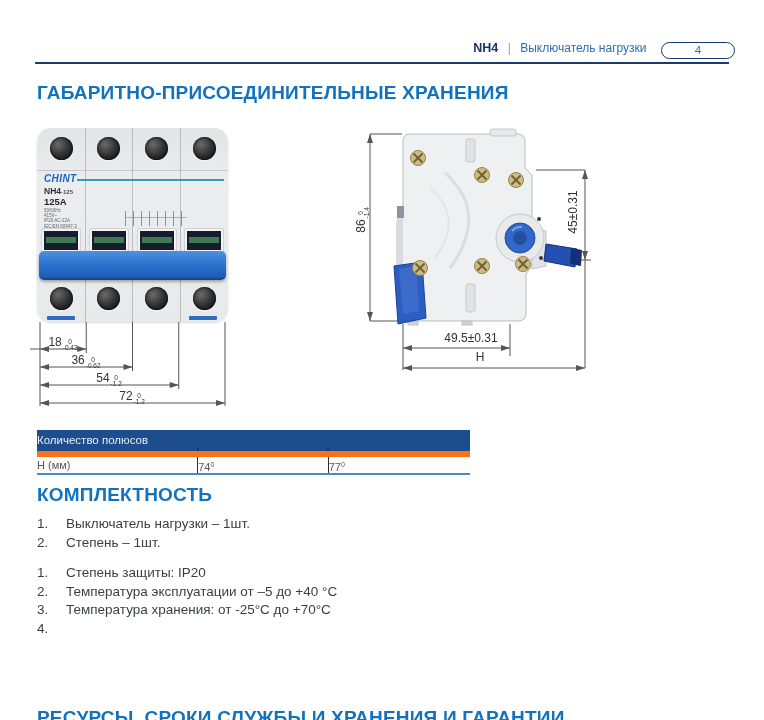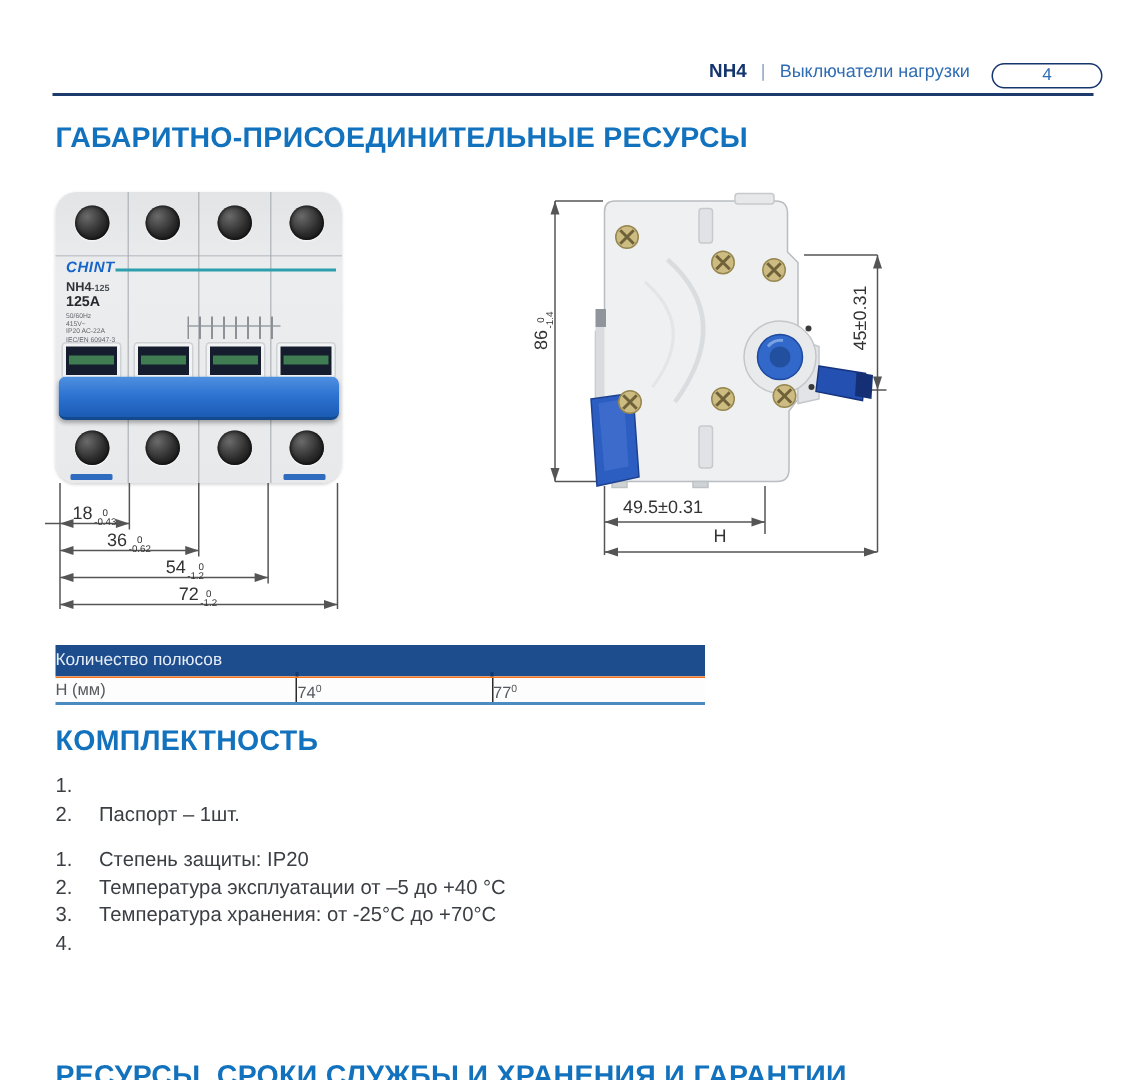--- a/index.html
+++ b/index.html
@@ -63,47 +63,47 @@
              font-family:"Liberation Sans",sans-serif;}
   .dim-label .tolst{display:inline-flex;flex-direction:column;font-size:6.5px;line-height:6px;
              margin-left:1px;vertical-align:2px;color:#333;}
   .rot{transform:rotate(-90deg);}
 
   
   .htable{position:absolute;left:37px;top:430px;width:433px;border-bottom:2.5px solid #4b8bc2;}
   .ht-row{display:flex;}
   .ht-head{background:#1d4d8d;color:#e6edf7;height:21px;line-height:21px;font-size:11.5px;}
   .ht-body{background:#fdfdfd;color:#55595e;height:16px;line-height:16px;font-size:11px;
-           border-top:1px solid #f97316;}
+           border-top:6px solid #f97316;}
   .ht-cell{overflow:hidden;}
   .ht-cell.c1{width:161px}.ht-cell.c2{width:130px}.ht-cell.c3{width:142px}
   .ht-head .c2,.ht-head .c3{border-left:2px solid #12386f;margin-top:18px;}
   .ht-body .c2,.ht-body .c3{border-left:1px solid #2b2b2b;}
   .tsup{font-size:7px;vertical-align:4px;}
 
   
   .sec{position:absolute;left:37px;}
   .li{display:flex;font-size:13.5px;line-height:17.5px;color:#3b3f44;margin-bottom:1px;}
   .li .ln{width:29px;flex:none;}
   .sec-resources h2{white-space:nowrap;}
 </style>
 </head>
 <body>
 
 <div class="page">
 
   <div class="hdr">
     <span class="hdr-product">NH4</span>
     <span class="hdr-sep">|</span>
-    <span class="hdr-section">Выключатели нагрузки</span>
+    <span class="hdr-section">Выключатель нагрузки</span>
     <span class="hdr-pill"><span>4</span></span>
   </div>
   <div class="hdr-rule"></div>
 
-  <h1 class="h-main">ГАБАРИТНО-ПРИСОЕДИНИТЕЛЬНЫЕ РЕСУРСЫ</h1>
+  <h1 class="h-main">ГАБАРИТНО-ПРИСОЕДИНИТЕЛЬНЫЕ ХРАНЕНИЯ</h1>
 
   <div class="fv">
     <div class="fv-sep s1"></div>
     <div class="fv-sep s2"></div>
     <div class="fv-sep s3"></div>
     <div class="fv-hline"></div>
     <div class="fv-screw t c1"></div>
     <div class="fv-screw t c2"></div>
     <div class="fv-screw t c3"></div>
     <div class="fv-screw t c4"></div>
@@ -163,21 +163,21 @@
     </g>
   </svg>
   <div class="dim-label" style="left:36px;top:335px;width:54px;"><span>18</span><span class="tolst">
         <span>0</span>
         <span>-0.43</span>
       </span></div>
   <div class="dim-label" style="left:59px;top:353px;width:54px;"><span>36</span><span class="tolst">
         <span>0</span>
         <span>-0.62</span>
       </span></div>
-  <div class="dim-label" style="left:82px;top:371px;width:54px;text-align:right;"><span>54</span><span class="tolst">
+  <div class="dim-label" style="left:82px;top:371px;width:54px;"><span>54</span><span class="tolst">
         <span>0</span>
         <span>-1.2</span>
       </span></div>
   <div class="dim-label" style="left:105px;top:389px;width:54px;"><span>72</span><span class="tolst">
         <span>0</span>
         <span>-1.2</span>
       </span></div>
 
   <svg class="sv" viewBox="0 0 250 260">
 
@@ -258,44 +258,45 @@
         <line x1="-4.5" y1="-4.5" x2="4.5" y2="4.5" stroke="#6f6139" stroke-width="2"></line>
         <line x1="-4.5" y1="4.5" x2="4.5" y2="-4.5" stroke="#6f6139" stroke-width="2"></line>
       </g>
   </svg>
 
   <div class="dim-label rot" style="left:332px;top:212px;width:60px;"><span>86</span><span class="tolst">
         <span>0</span>
         <span>-1.4</span>
       </span></div>
   <div class="dim-label rot" style="left:538px;top:205px;width:70px;">45±0.31</div>
-  <div class="dim-label" style="left:392px;top:331px;width:100px;">49.5±0.31</div>
+  <div class="dim-label" style="left:421px;top:331px;width:100px;">49.5±0.31</div>
   <div class="dim-label" style="left:460px;top:350px;width:40px;">H</div>
 
   <div class="htable">
     <div class="ht-row ht-head">
       <div class="ht-cell c1">Количество полюсов</div>
       <div class="ht-cell c2">1P</div>
       <div class="ht-cell c3">2P-4P</div>
     </div>
     <div class="ht-row ht-body">
       <div class="ht-cell c1">H (мм)</div>
       <div class="ht-cell c2"><span>74</span><sup class="tsup">0</sup></div>
       <div class="ht-cell c3"><span>77</span><sup class="tsup">0</sup></div>
     </div>
   </div>
 
   <div class="sec" style="top:484px;">
     <h2>КОМПЛЕКТНОСТЬ</h2>
     <div class="li">
         <span class="ln">1.</span>
+        <span class="lt">Выключатель нагрузки – 1шт.</span>
       </div>
     <div class="li">
         <span class="ln">2.</span>
-        <span class="lt">Паспорт – 1шт.</span>
+        <span class="lt">Степень – 1шт.</span>
       </div>
   </div>
 
   <div class="sec" style="top:564px;">
     <div class="li">
         <span class="ln">1.</span>
         <span class="lt">Степень защиты: IP20</span>
       </div>
     <div class="li">
         <span class="ln">2.</span>

